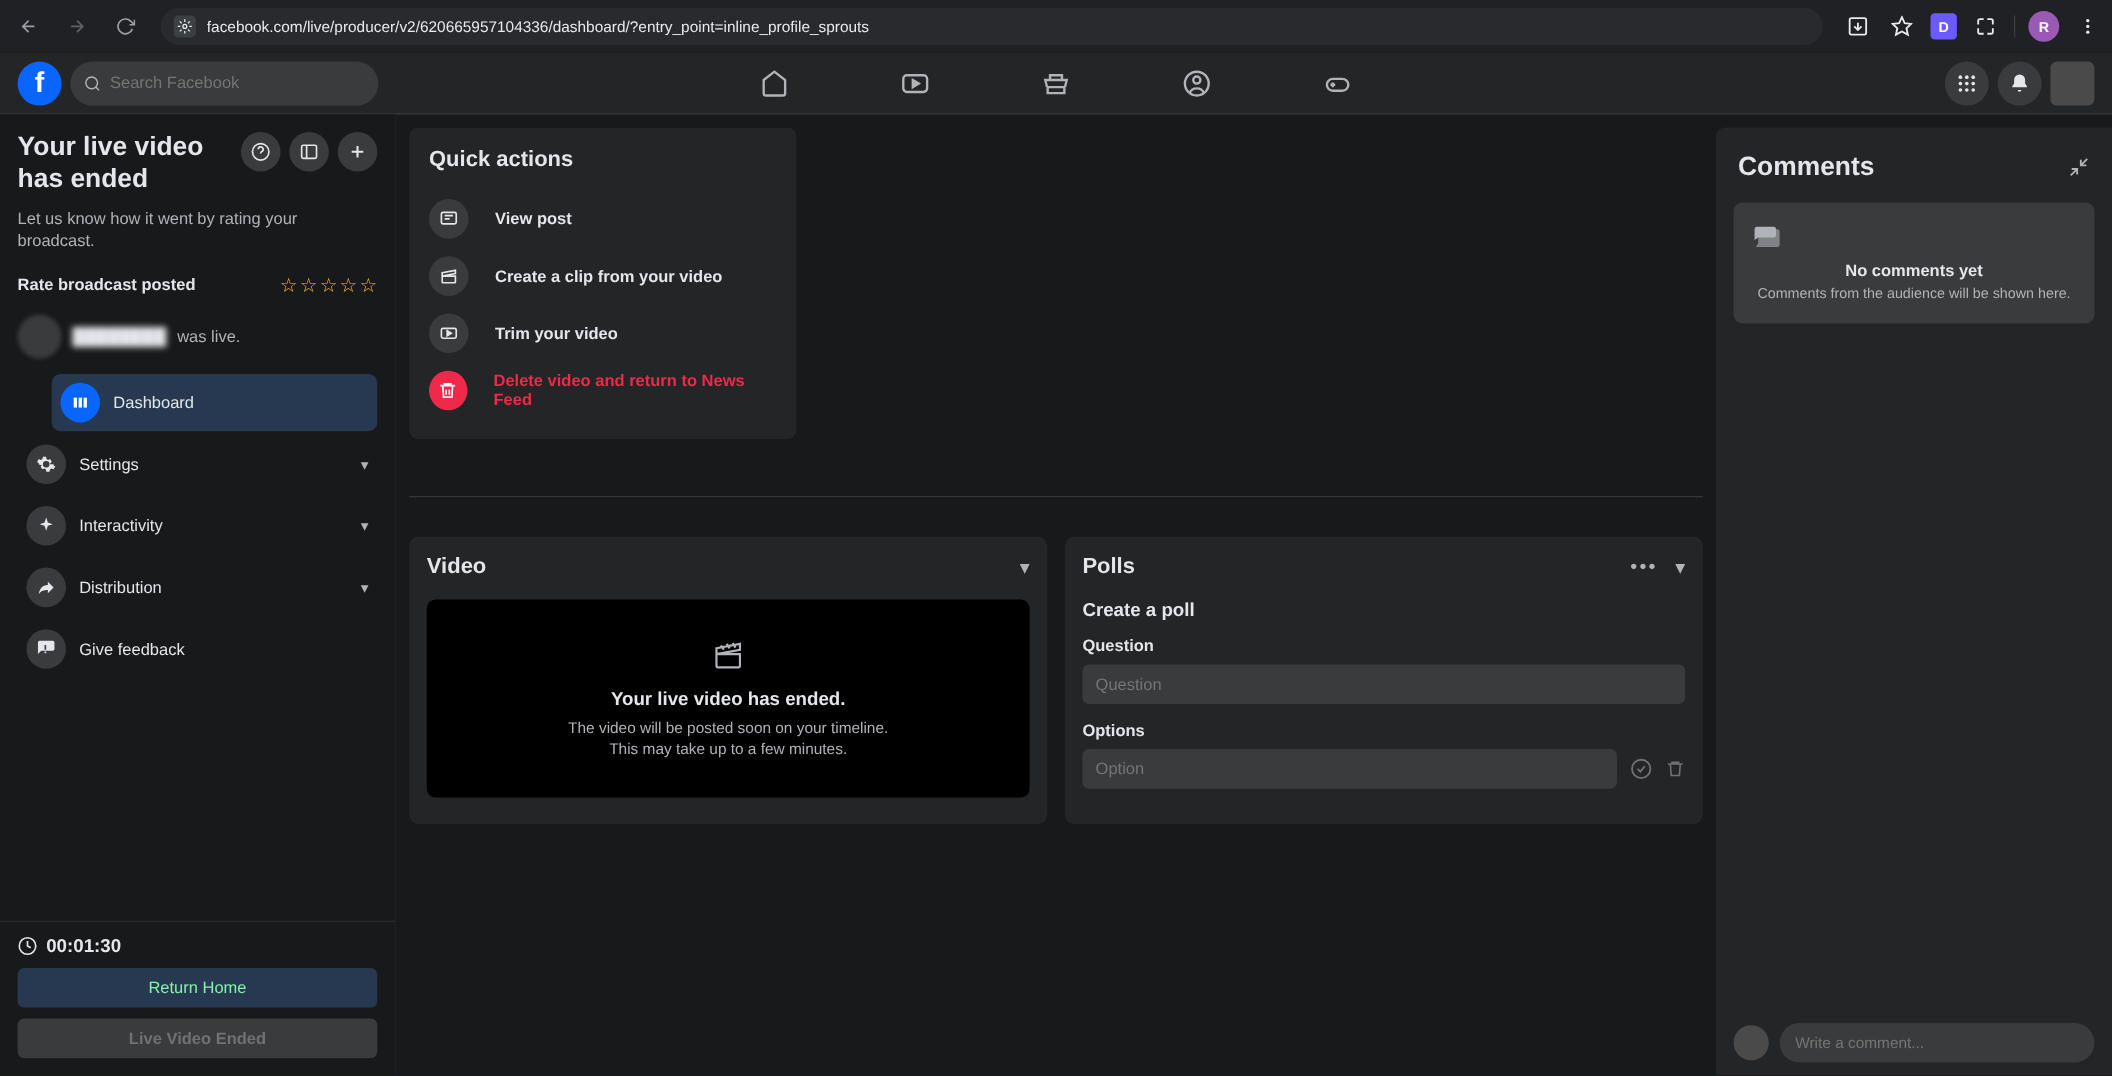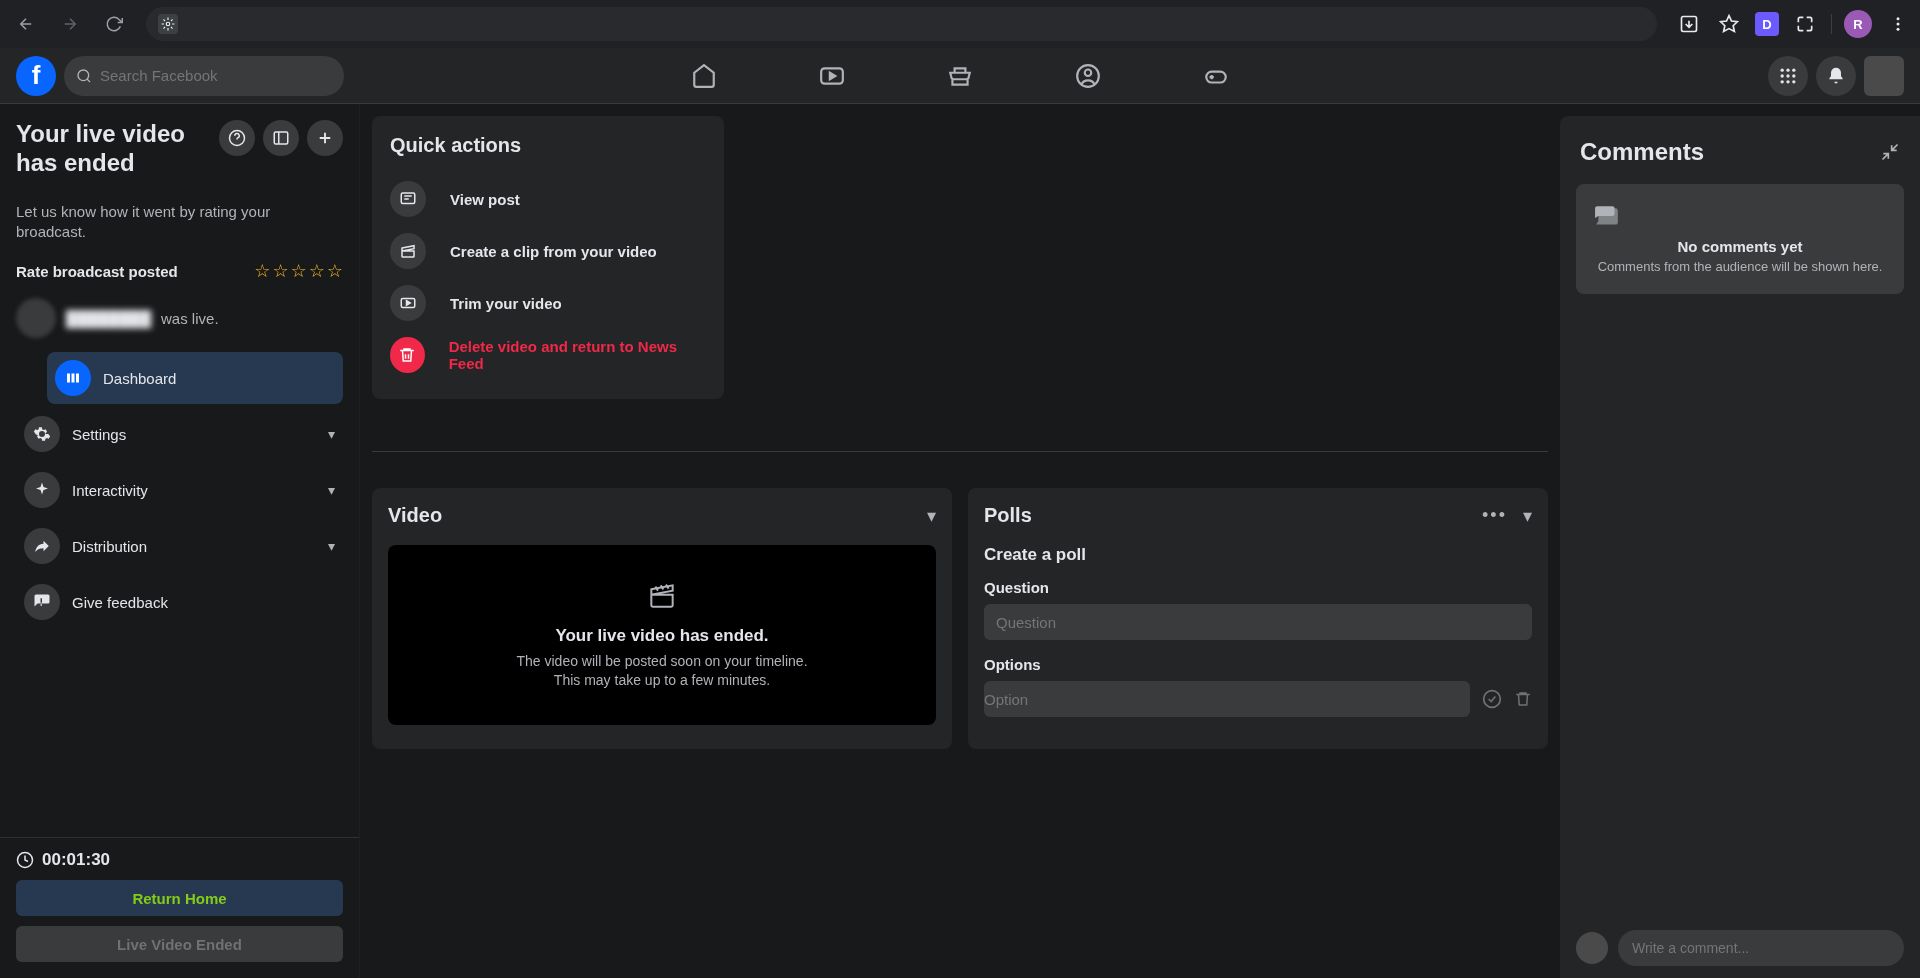--- a/index.html
+++ b/index.html
@@ -27,21 +27,21 @@
 .fb-center .tab { width:48px; height:48px; display:flex; align-items:center; justify-content:center; color:#b0b3b8; cursor:pointer; border-radius:8px; }
 .fb-right { margin-left:auto; display:flex; gap:8px; align-items:center; }
 .circle-btn { width:40px; height:40px; border-radius:50%; background:#3a3b3c; display:flex; align-items:center; justify-content:center; color:#e4e6eb; cursor:pointer; font-size:18px; }
 .profile-sq { width:40px; height:40px; border-radius:6px; background:#4a4a4a; }
 
 
 .app { display:flex; height:calc(978px - 48px - 56px); }
 
 
 .sidebar { width:360px; background:#18191a; padding:16px; overflow-y:auto; position:relative; border-right:1px solid rgba(255,255,255,0.03); }
-.sidebar-head { display:flex; align-items:flex-start; gap:8px; margin-bottom:24px; }
+.sidebar-head { display:flex; align-items:flex-start; gap:8px; margin-bottom:12px; }
 .sidebar-title { font-size:24px; font-weight:700; color:#e4e6eb; line-height:1.2; flex:1; }
 .sidebar-icn { width:36px; height:36px; border-radius:50%; background:#3a3b3c; display:flex; align-items:center; justify-content:center; cursor:pointer; font-size:18px; color:#e4e6eb; }
 .sidebar-sub { color:#b0b3b8; font-size:15px; margin-bottom:18px; line-height:1.35; }
 .rate-row { display:flex; align-items:center; justify-content:space-between; margin-bottom:16px; }
 .rate-label { font-size:15px; font-weight:600; color:#e4e6eb; }
 .stars { display:flex; gap:2px; }
 .star { color:#f7b928; font-size:18px; cursor:pointer; }
 .user-row { display:flex; align-items:center; gap:10px; margin-bottom:14px; }
 .user-avatar { width:40px; height:40px; border-radius:50%; background:#3a3b3c; filter:blur(2px); }
 .user-name { font-size:15px; font-weight:600; filter:blur(3px); color:#e4e6eb; }
@@ -49,21 +49,21 @@
 
 .nav-item { display:flex; align-items:center; gap:12px; padding:8px; border-radius:8px; cursor:pointer; margin-bottom:4px; }
 .nav-item.active { background:#263951;margin-left:31px; }
 .nav-item .icn { width:36px; height:36px; border-radius:50%; background:#3a3b3c; display:flex; align-items:center; justify-content:center; font-size:16px; color:#e4e6eb; }
 .nav-item.active .icn { background:#0866ff; color:#fff; }
 .nav-item .lbl { font-size:15px; font-weight:500; color:#e4e6eb; }
 .nav-item .chev { margin-left:auto; color:#b0b3b8; font-size:14px; }
 
 .sidebar-footer { position:absolute; bottom:0; left:0; right:0; padding:12px 16px 16px; background:#18191a; border-top:1px solid #303031; }
 .timer-row { display:flex; align-items:center; gap:8px; color:#e4e6eb; font-size:17px; font-weight:600; margin-bottom:10px; }
-.btn-primary { width:100%; height:36px; background:#263951; color:#84cc16; font-weight:700; border:none; border-radius:6px; cursor:pointer; font-size:15px; margin-bottom:10px; }
+.btn-primary { width:100%; height:36px; background:#263951; color:#86efac; font-weight:400; border:none; border-radius:6px; cursor:pointer; font-size:15px; margin-bottom:10px; }
 .btn-disabled { width:100%; height:36px; background:#3a3b3c; color:#6f7175; font-weight:600; border:none; border-radius:6px; font-size:15px; cursor:not-allowed; }
 
 
 .main { flex:1; display:flex; padding:12px 0 0 12px; gap:0; overflow:hidden; }
 .content { flex:1; padding:0 8px 0 0; overflow-y:auto; }
 .section-divider { border:none; border-top:1px solid #393a3b; margin:52px 0 36px; }
 
 .card { background:#242526; border-radius:8px; padding:18px; }
 .quick-actions { width:352px; }
 .card-title { font-size:20px; font-weight:700; color:#e4e6eb; margin-bottom:16px; }
@@ -80,21 +80,21 @@
 .half-actions { display:flex; gap:16px; color:#b0b3b8; font-size:18px; }
 .video-box { background:#000; border-radius:8px; height:180px; display:flex; flex-direction:column; align-items:center; justify-content:center; padding:32px; text-align:center; }
 .video-icn { font-size:30px; color:#b0b3b8; margin-bottom:14px; }
 .video-title { font-size:17px; font-weight:700; color:#e4e6eb; margin-bottom:6px; }
 .video-sub { font-size:14px; color:#b0b3b8; line-height:1.35; max-width:300px; }
 
 .poll-sub { font-size:17px; font-weight:600; margin-bottom:14px; }
 .field-label { font-size:15px; font-weight:600; color:#e4e6eb; margin-bottom:8px; }
 .text-input { width:100%; height:36px; background:#3a3b3c; border:none; border-radius:6px; padding:0 12px; color:#e4e6eb; font-size:15px; outline:none; margin-bottom:16px; }
 .option-row { display:flex; align-items:center; gap:12px; }
-.option-input { flex:1; height:36px; background:#3a3b3c; border:none; border-radius:6px; padding:0 0; color:#eab308; font-size:15px; outline:none; }
+.option-input { flex:1; height:36px; background:#3a3b3c; border:none; border-radius:6px; padding:0 12px; color:#eab308; font-size:15px; outline:none; }
 .option-ic { color:#6f7175; font-size:18px; cursor:pointer; }
 
 
 .comments { width:360px; background:#242526; border-radius:8px 0 0 0; margin-left:4px; display:flex; flex-direction:column; }
 .comments-head { display:flex; justify-content:space-between; align-items:center; padding:22px 20px 14px; }
 .comments-title { font-size:24px; font-weight:700; }
 .empty-box { margin:4px 16px; background:#3a3b3c; border-radius:8px; padding:20px 18px; text-align:center; }
 .empty-icn { font-size:24px; color:#b0b3b8; margin-bottom:8px; }
 .empty-title { font-size:15px; font-weight:600; color:#e4e6eb; margin-bottom:4px; }
 .empty-sub { font-size:13px; color:#b0b3b8; }
@@ -128,20 +128,21 @@
         <path d="M20.49 15a9 9 0 1 1-2.12-9.36L23 10"></path>
       </svg>
   </div>
   <div class="url-bar">
     <span class="site-icon">
       <svg width="14" height="14" viewBox="0 0 24 24" fill="none" stroke="currentColor" stroke-width="2">
           <circle cx="12" cy="12" r="3"></circle>
           <path d="M12 1v4M12 19v4M4.2 4.2l2.8 2.8M17 17l2.8 2.8M1 12h4M19 12h4M4.2 19.8L7 17M17 7l2.8-2.8"></path>
         </svg>
     </span>
+    <span class="url-text">facebook.com/live/producer/v2/620665957104336/dashboard/?entry_point=inline_profile_sprouts</span>
   </div>
   <div class="br-right">
     <div class="ext-icon">
       <svg width="20" height="20" viewBox="0 0 24 24" fill="none" stroke="currentColor" stroke-width="2">
           <rect x="3" y="3" width="18" height="18" rx="2"></rect>
           <path d="M12 8v8M8 12l4 4 4-4"></path>
         </svg>
     </div>
     <div class="ext-icon">
       <svg width="20" height="20" viewBox="0 0 24 24" fill="none" stroke="currentColor" stroke-width="2">

